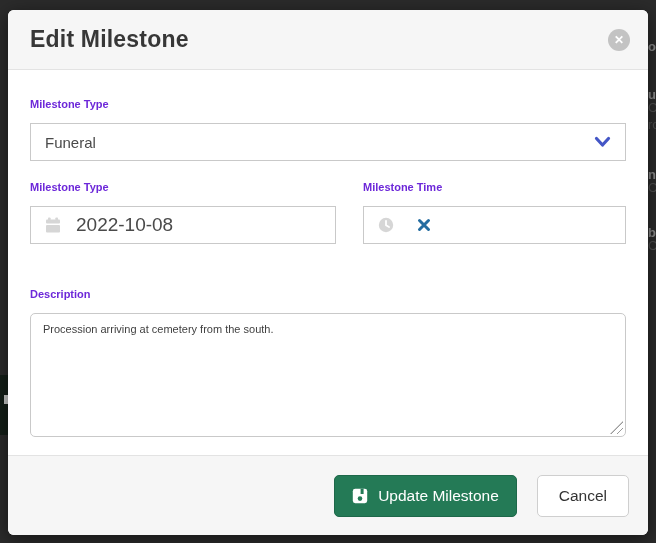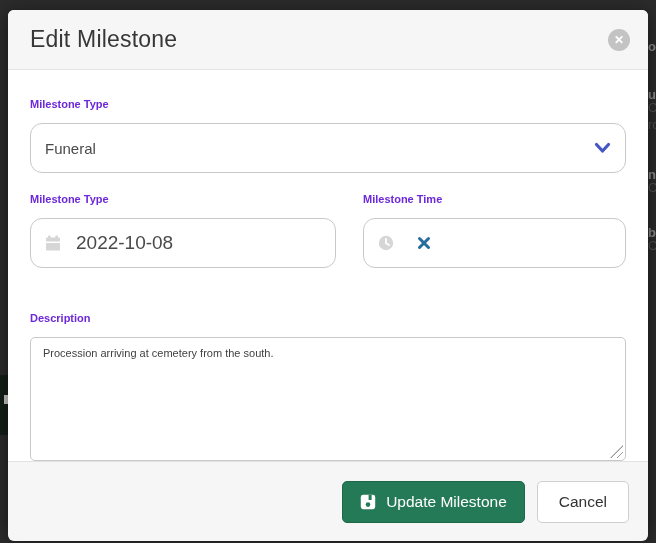--- a/index.html
+++ b/index.html
@@ -55,21 +55,21 @@
     background: #f6f6f6;
     border-bottom: 1px solid #e3e3e3;
     border-radius: 6px 6px 0 0;
     display: flex;
     align-items: center;
     justify-content: space-between;
     padding: 0 18px 0 22px;
   }
   .modal-title {
     font-size: 23px;
-    font-weight: 400;
+    font-weight: 700;
     color: #373737;
     letter-spacing: .2px;
     text-align: right;
   }
   .close-btn {
     width: 22px; height: 22px;
     border-radius: 50%;
     background: #c3c3c3;
     color: #ffffff;
     display: flex;
@@ -87,23 +87,23 @@
     padding: 28px 22px 0 22px;
   }
   .field-label {
     display: block;
     font-size: 11px;
     font-weight: 700;
     color: #6d28d9;
     margin-bottom: 13px;
   }
   .control {
-    height: 50px;
+    height: 38px;
     border: 1px solid #c9c9c9;
-    border-radius: 12px;
+    border-radius: 0;
     background: #fff;
     display: flex;
     align-items: center;
     padding: 0 14px;
     font-size: 15px;
     color: #4a4a4a;
     width: 100%;
   }
   .control .icon { margin-right: 15px; display: flex; align-items: center; }
   .control input {
@@ -151,21 +151,21 @@
   .clear-x { display: flex; align-items: center; cursor: pointer; margin-left: 8px; }
 
   .modal-footer {
     flex: 0 0 80px;
     background: #f6f6f6;
     border-top: 1px solid #e3e3e3;
     border-radius: 0 0 6px 6px;
     display: flex;
     align-items: center;
     justify-content: flex-end;
-    gap: 12px;
+    gap: 20px;
     padding: 0 19px;
   }
   .btn {
     height: 42px;
     border-radius: 5px;
     font-family: "Liberation Sans", sans-serif;
     font-size: 15.5px;
     display: flex;
     align-items: center;
     cursor: pointer;

